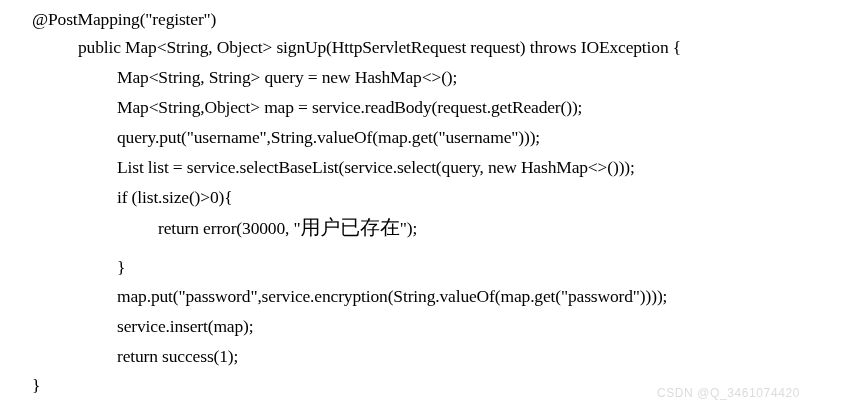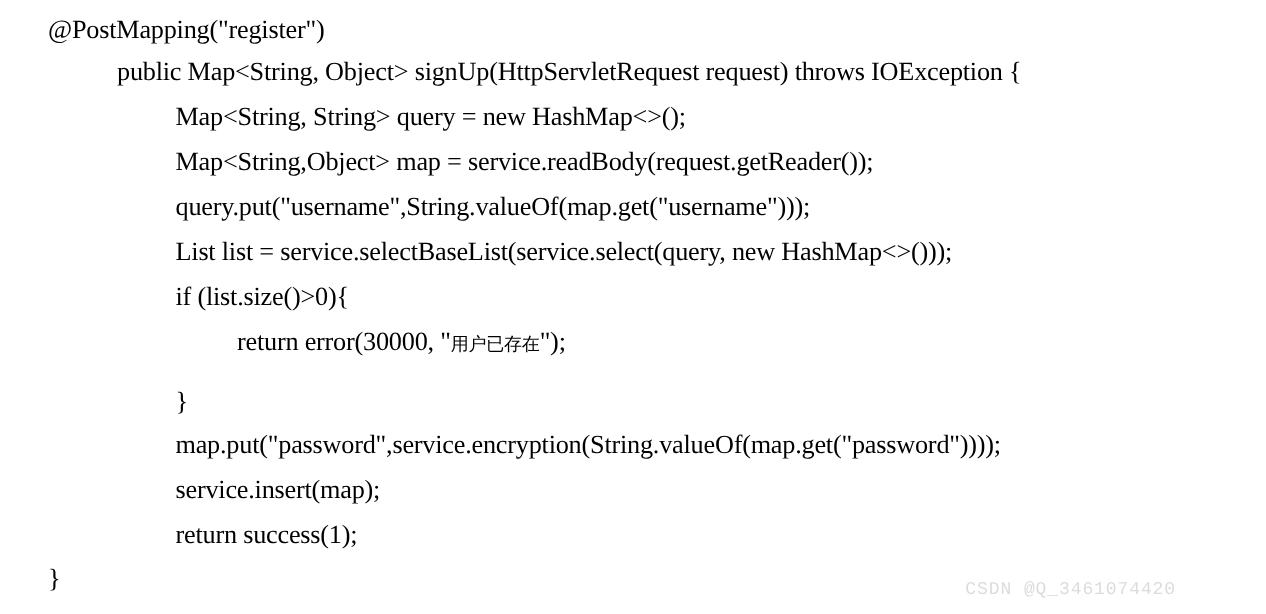--- a/index.html
+++ b/index.html
@@ -38,29 +38,29 @@
   }
 
   
   .ind-0 { padding-left: 32px; }
   .ind-1 { padding-left: 78px; }
   .ind-2 { padding-left: 117px; }
   .ind-3 { padding-left: 158px; }
 
   .cjk {
     font-family: "DejaVu Sans", "Liberation Sans", sans-serif;
-    font-size: 12px;
+    font-size: 20px;
   }
 
   #watermark {
     position: absolute;
-    right: 60px;
+    right: 44px;
     bottom: 9px;
     color: #dcdcdc;
-    font-family: Liberation Mono, monospace;
+    font-family: Liberation Sans, sans-serif;
     font-size: 12px;
     letter-spacing: 0.6px;
     white-space: pre;
     user-select: none;
   }
 </style>
 </head>
 <body style="background: rgb(255, 255, 255);">
 
 <div id="code-block">

